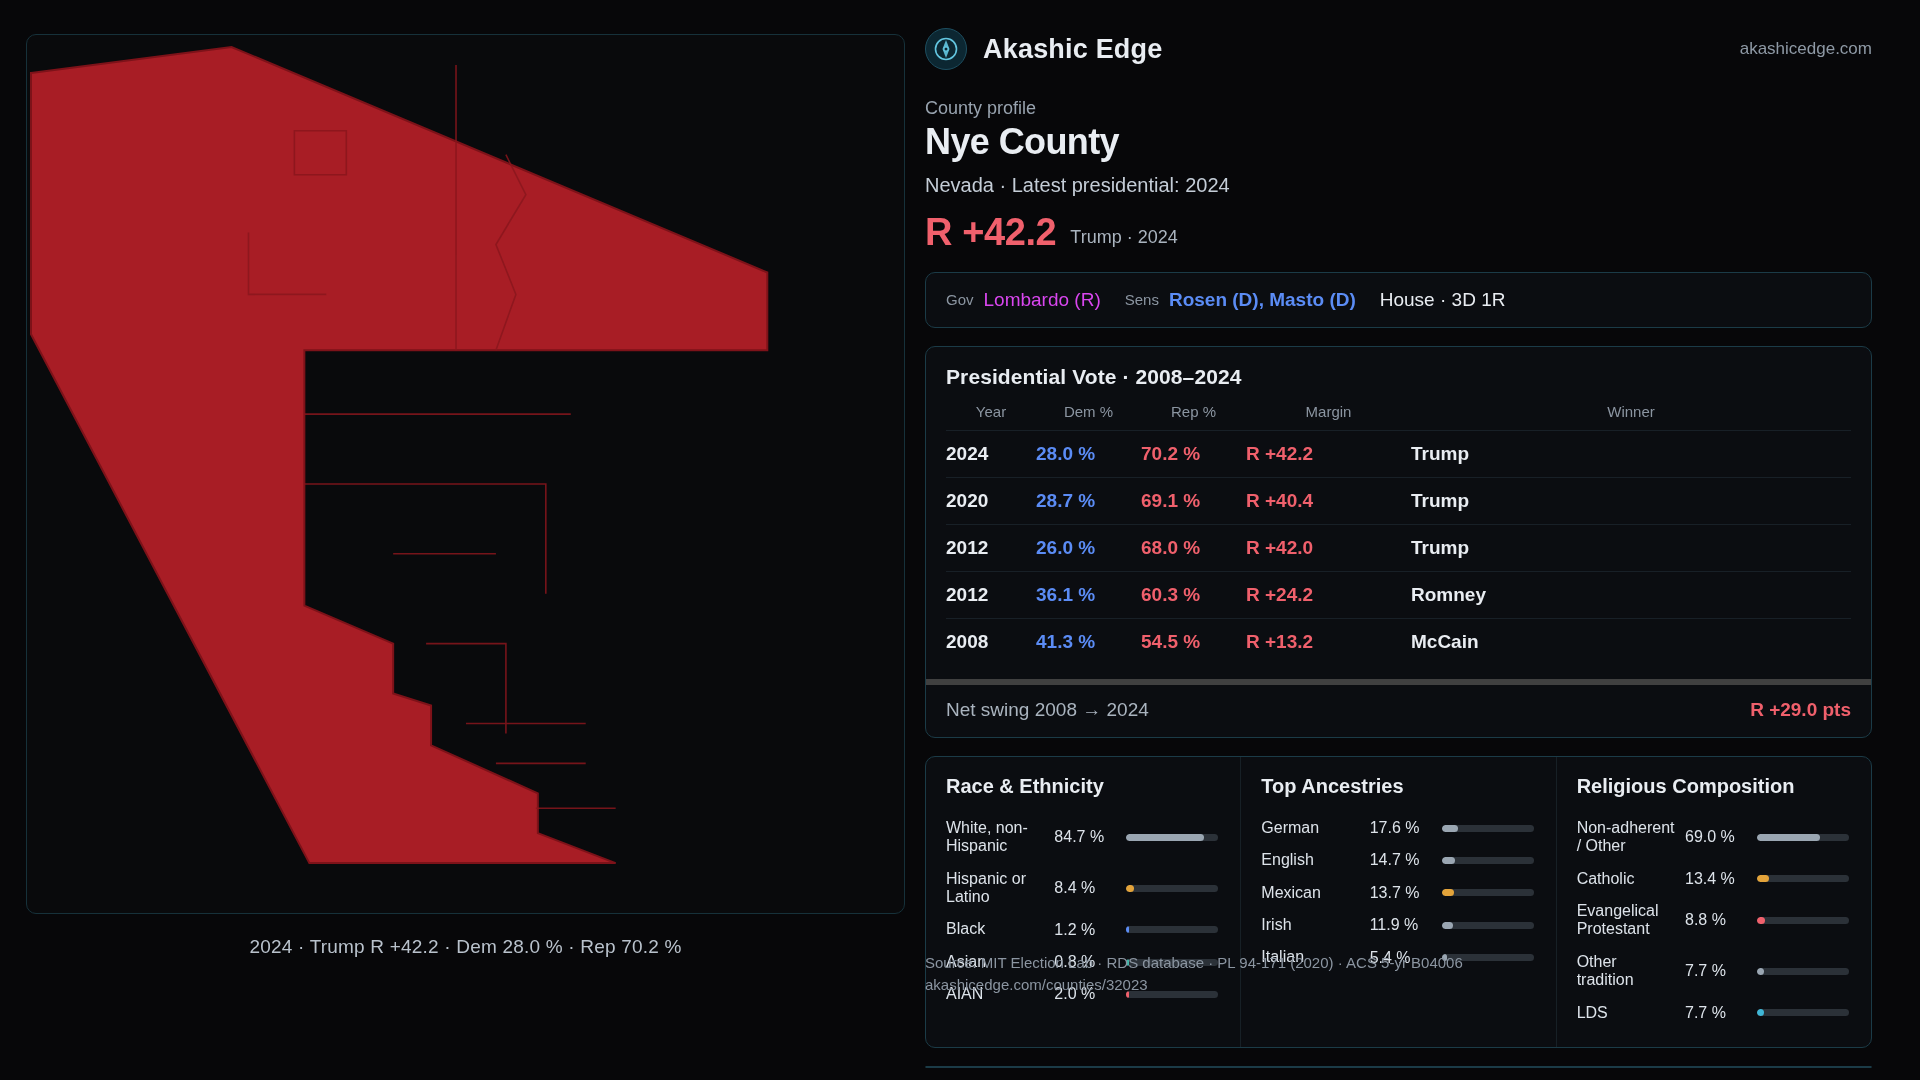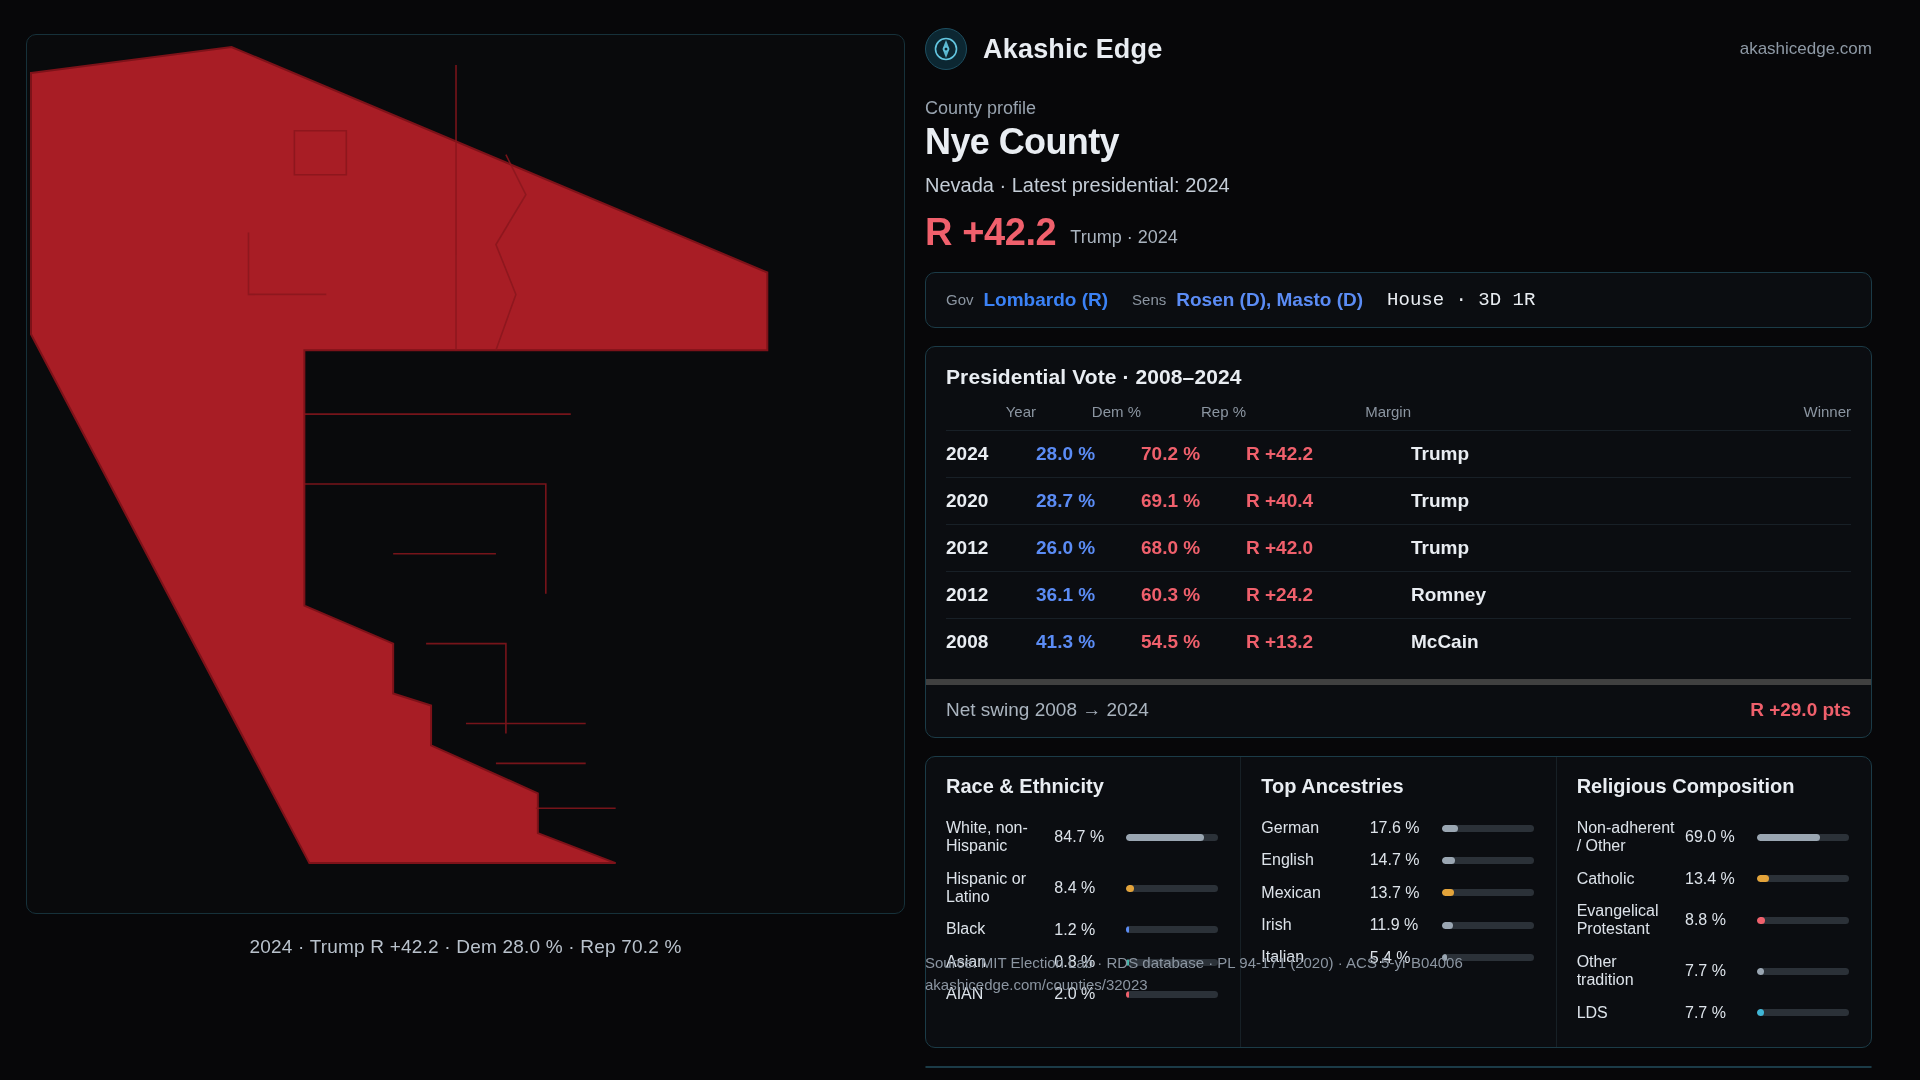--- a/index.html
+++ b/index.html
@@ -68,30 +68,30 @@
     background: #0b0d11;
     border: 1px solid #1b3b47;
     border-radius: 10px;
   }
   .offices {
     display: flex; align-items: center; gap: 10px;
     padding: 16px 20px;
     font-size: 19px;
   }
   .ofc-label { font-size: 15px; color: #8b95a1; }
-  .ofc-val-r { color: #3b82f6; font-weight: bold; }
+  .ofc-val-r { color: #d946ef; font-weight: normal; }
   .ofc-val-d { color: #5b8cf5; font-weight: bold; }
-  .ofc-house { color: #e9edf2; font-family: Liberation Mono, monospace; }
+  .ofc-house { color: #e9edf2; }
 
   .card-pad { padding: 18px 20px 14px 20px; }
   .card-title { font-size: 21px; font-weight: bold; letter-spacing: .1px; }
 
   table.vote { width: 100%; border-collapse: collapse; margin-top: 14px; }
   table.vote th {
-    text-align: right; font-size: 15px; font-weight: normal; color: #8b95a1;
+    text-align: center; font-size: 15px; font-weight: normal; color: #8b95a1;
     padding: 0 0 10px 0;
   }
   table.vote td {
     font-size: 19px; padding: 12px 0;
     border-top: 1px solid #182027;
   }
   table.vote tr:first-child td { border-top: 1px solid #182027; }
   .c-year { width: 90px; font-weight: bold; }
   .c-dem { width: 105px; color: #5b8cf5; font-weight: bold; }
   .c-rep { width: 105px; color: #f0606c; font-weight: bold; }

